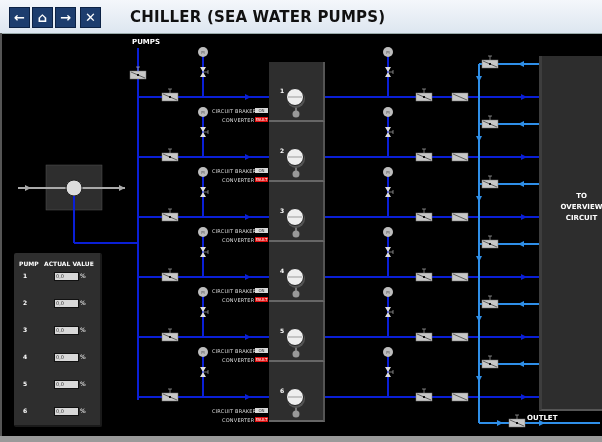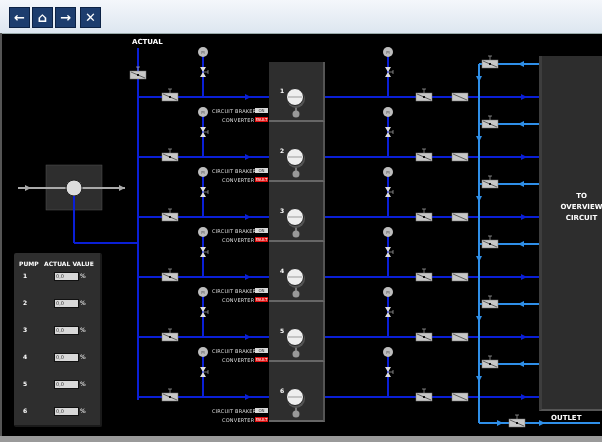--- a/index.html
+++ b/index.html
@@ -26,20 +26,21 @@
   .overview .t{position:absolute;left:0;width:79px;text-align:center;color:#fff;font-weight:bold;font-size:7px;line-height:11px;top:135px;}
 </style>
 </head>
 <body>
 
 <div class="topbar">
   <div class="navbtn" style="left:9px"><span>←</span></div>
   <div class="navbtn" style="left:32px"><span>⌂</span></div>
   <div class="navbtn" style="left:55px"><span>→</span></div>
   <div class="navbtn" style="left:80px"><span>✕</span></div>
+  <div class="title">CHILLER  (SEA WATER PUMPS)</div>
 </div>
 <div class="frame"></div>
 <div class="bottombar"></div>
 
 <svg id="plant" width="602" height="442">
     <line x1="138" y1="48" x2="138" y2="400" stroke="#0a1fd6" stroke-width="2"></line>
     <rect x="130" y="71" width="16" height="8" fill="#c8c8c8" stroke="#777" stroke-width="0.5"></rect>
     <line x1="131" y1="72" x2="145" y2="78" stroke="#333" stroke-width="0.7"></line>
     <rect x="137" y="74" width="2" height="2" fill="#111"></rect>
     <line x1="138" y1="71" x2="138" y2="67" stroke="#aaa" stroke-width="0.7"></line>
@@ -287,22 +288,22 @@
 <div id="overlay"></div>
 
 <div class="overview">
   <div class="t">
     <div>TO</div>
     <div>OVERVIEW</div>
     <div>CIRCUIT</div>
   </div>
 </div>
 
-<div class="lbl" style="left:132px;top:38px">ACTUAL</div>
-<div class="lbl" style="left:551px;top:414px">OUTLET</div>
+<div class="lbl" style="left:132px;top:38px">PUMPS</div>
+<div class="lbl" style="left:527px;top:414px">OUTLET</div>
 
 <div class="tbl">
   <div class="h" style="left:5px">PUMP</div>
   <div class="h" style="left:30px">ACTUAL VALUE</div>
   <div id="tblrows">
       <div class="pn" style="top:19px">1</div>
        <div class="val" style="top:19px">0,0</div>
        <div class="pct" style="top:19px">%</div>
       <div class="pn" style="top:46px">2</div>
        <div class="val" style="top:46px">0,0</div>

